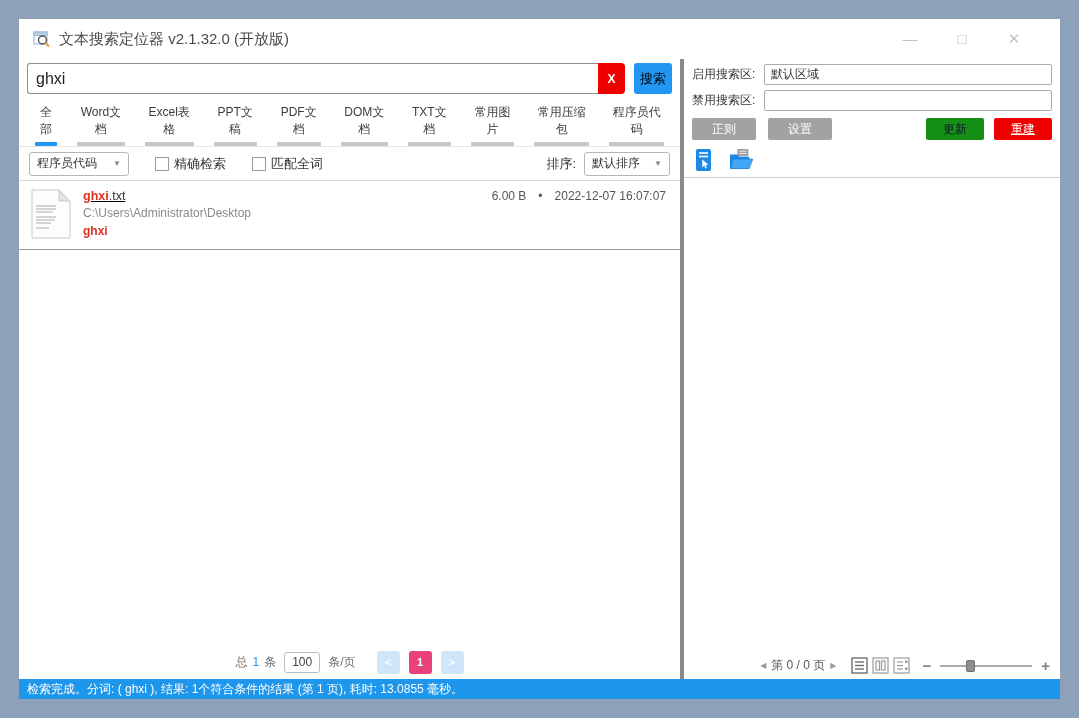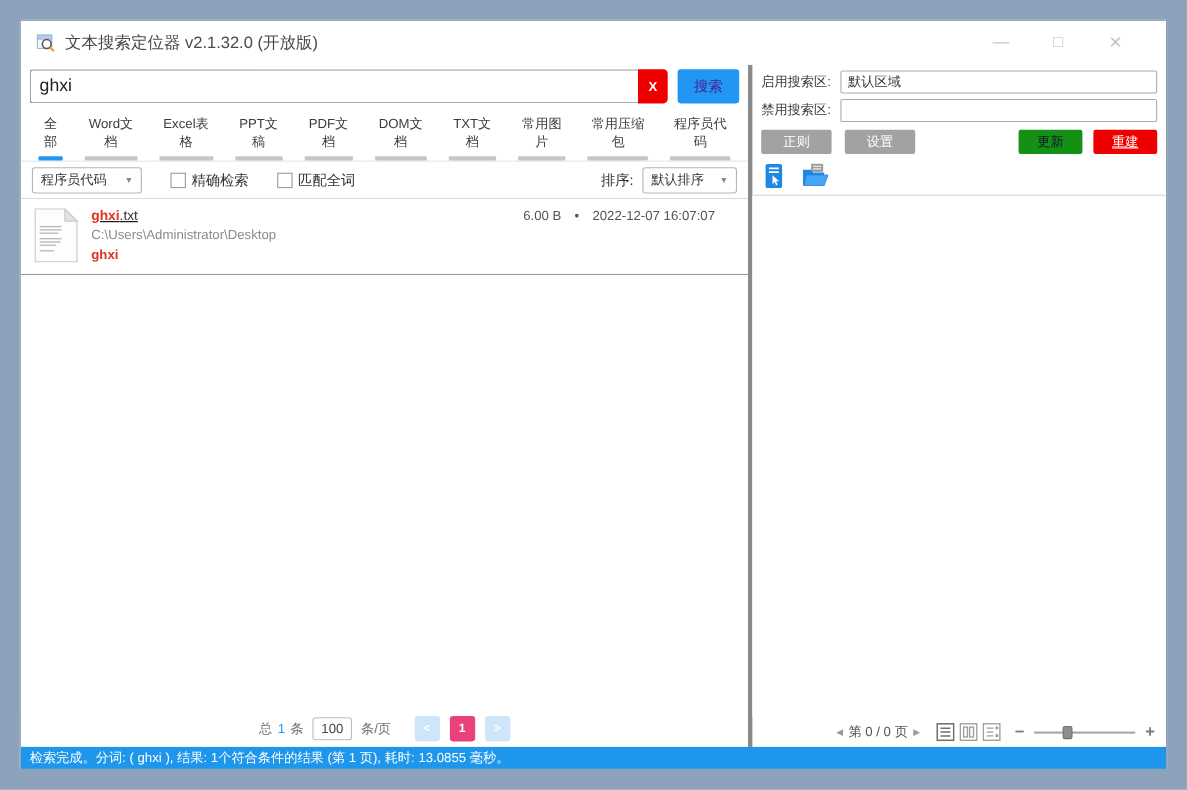--- a/index.html
+++ b/index.html
@@ -21,21 +21,21 @@
   .divider { width:4px; background:#8a8a8a; flex:none; }
 
   
   .left-panel { width:661px; flex:none; display:flex; flex-direction:column; min-height:0; }
   .search-row { display:flex; align-items:center; padding:4px 8px 0 8px; flex:none; }
   .search-box { display:flex; flex:1; }
   .search-box input { flex:1; height:31px; border:1px solid #8f8f8f; border-right:none;
                       border-radius:3px 0 0 3px; font-size:16px; padding:0 8px; color:#222; outline:none; }
   .clear-btn { width:27px; height:31px; background:#ee0000; color:#fff; border:none;
                border-radius:0 4px 4px 0; font-size:12px; font-weight:bold; cursor:pointer; }
-  .search-btn { width:56px; height:31px; margin-left:9px; background:#2196f3; color:#4c1d95;
+  .search-btn { width:38px; height:31px; margin-left:9px; background:#2196f3; color:#000000;
                 border:none; border-radius:3px; font-size:13px; cursor:pointer; }
 
   .tabs { display:flex; padding:0 6px; margin-top:7px; border-bottom:1px solid #e6e6e6; flex:none; }
   .tab { margin:0 2px; padding:3px 8px 0 8px; font-size:12px; color:#3c3c3c; cursor:pointer; text-align:center; }
   .tab .bar { height:4px; background:#c6c6c6; margin-top:4px; border-radius:1px; }
   .tab.active .bar { background:#2196f3; }
 
   .filter-row { height:34px; display:flex; align-items:center; padding:0 10px;
                 border-bottom:1px solid #d9d9d9; flex:none; }
   .dropdown { height:24px; border:1px solid #b5b5b5; border-radius:3px; background:#fff;
@@ -49,21 +49,21 @@
   .sort-wrap { margin-left:auto; display:flex; align-items:center; font-size:13px; color:#333; gap:8px; }
 
   .results { flex:1; min-height:0; background:#fff; }
   .result-item { display:flex; padding:8px 10px 10px 12px; border-bottom:1px solid #9a9a9a; }
   .file-icon { width:40px; height:50px; flex:none; }
   .result-text { flex:1; margin-left:12px; min-width:0; }
   .line1 { display:flex; align-items:baseline; }
   .fname { font-size:12.5px; text-decoration:underline; cursor:pointer; }
   .fname .hl { color:#e03020; font-weight:bold; }
   .fname .rest { color:#333; }
-  .meta { margin-left:auto; font-size:12px; color:#555; display:flex; gap:12px; margin-right:20px; }
+  .meta { margin-left:auto; font-size:12px; color:#555; display:flex; gap:12px; margin-right:4px; }
   .meta .dot { color:#555; }
   .path { font-size:12px; color:#8a8a8a; margin-top:3px; }
   .match { font-size:12px; color:#e03020; font-weight:600; margin-top:4px; }
 
   .pager { height:34px; flex:none; display:flex; align-items:center; justify-content:center;
            font-size:12px; color:#707070; gap:5px; }
   .pager .blue { color:#2196f3; }
   .page-size { width:36px; height:21px; border:1px solid #bdbdbd; border-radius:3px;
                text-align:center; font-size:12px; color:#444; margin:0 3px; }
   .pg-btn { width:23px; height:23px; border:none; border-radius:3px; background:#cfe6fa;

